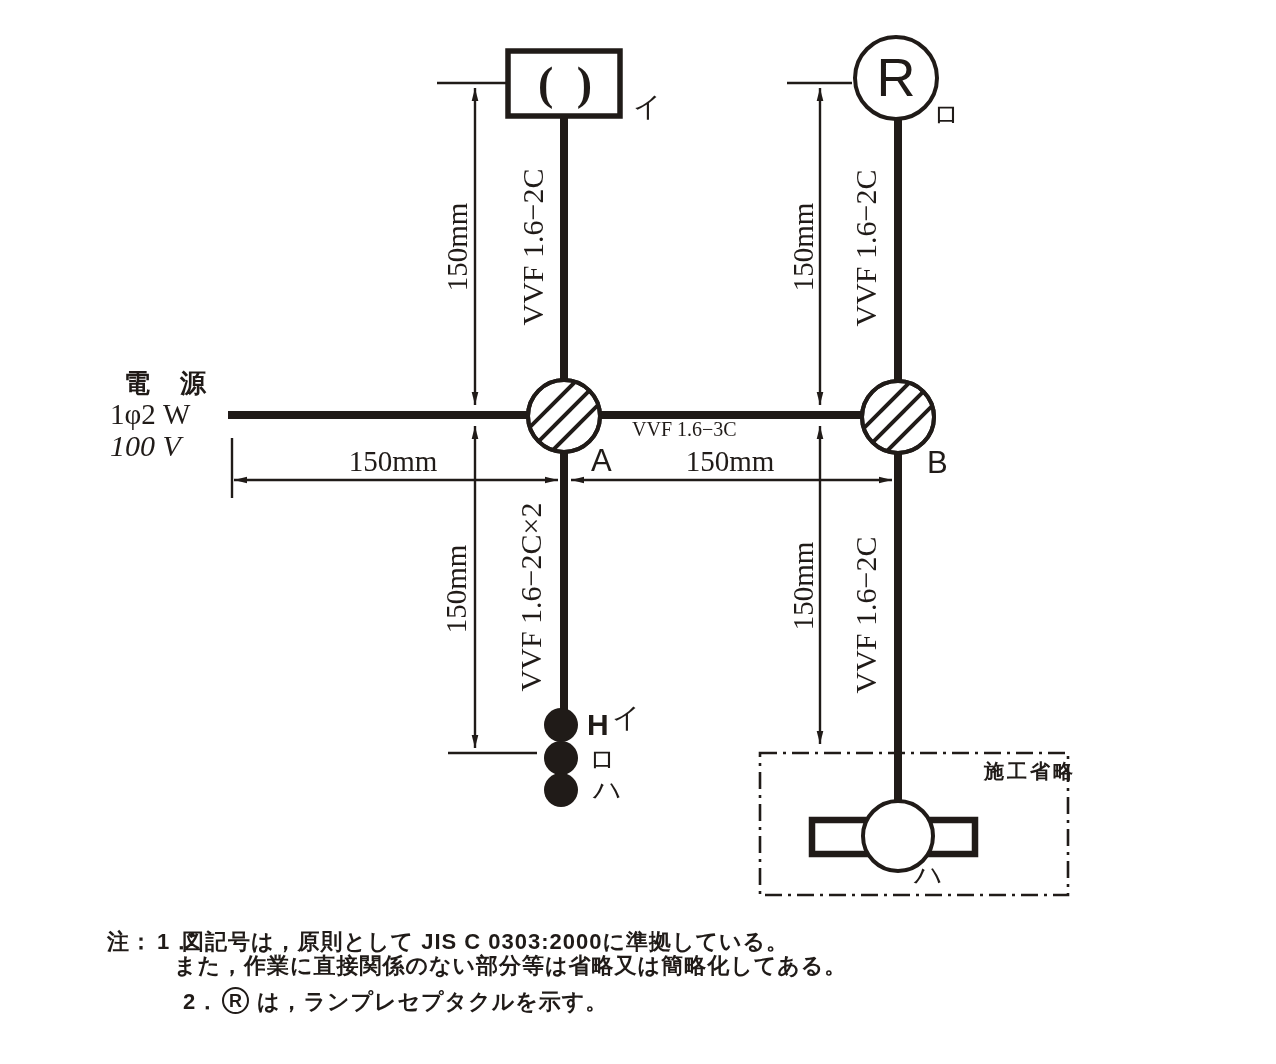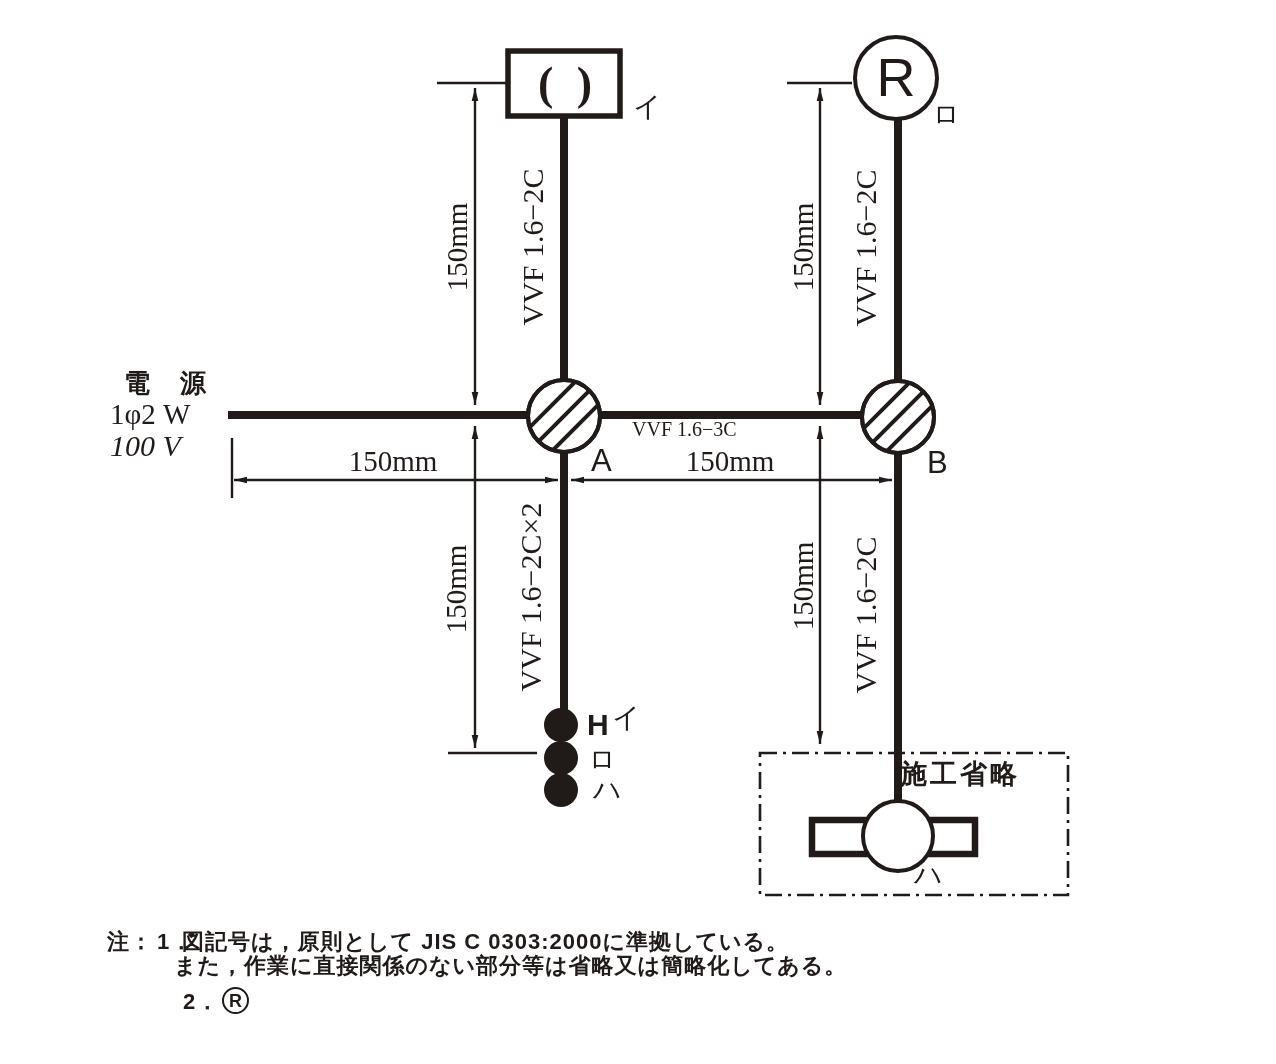--- a/index.html
+++ b/index.html
@@ -127,22 +127,23 @@
 
   <div class="lbl sans dev" style="left:591px;top:445px;">A</div>
   <div class="lbl sans dev" style="left:927px;top:447px;">B</div>
   <div class="lbl sans kana" style="left:633px;top:93px;">イ</div>
   <div class="lbl sans kana" style="left:933px;top:101px;font-size:26px;">ロ</div>
   <div class="lbl sans" style="left:587px;top:710px;font-size:30px;font-weight:700;">H</div>
   <div class="lbl sans kana" style="left:612px;top:704px;">イ</div>
   <div class="lbl sans kana" style="left:589px;top:746px;font-size:26px;">ロ</div>
   <div class="lbl sans kana" style="left:593px;top:776px;">ハ</div>
   <div class="lbl sans kana" style="left:914px;top:861px;">ハ</div>
-  <div class="lbl sans" style="left:900px;top:761px;font-size:27px;font-weight:600;letter-spacing:3px;">施工省略</div>
+  <div class="lbl sans" style="left:984px;top:761px;font-size:20px;font-weight:600;letter-spacing:3px;">施工省略</div>
 
   <div class="lbl note" style="left:107px;top:931px;">注：</div>
   <div class="lbl note" style="left:157px;top:931px;">1．</div>
   <div class="lbl note" style="left:182px;top:931px;">図記号は，原則として JIS C 0303:2000に準拠している。</div>
   <div class="lbl note" style="left:174px;top:955px;">また，作業に直接関係のない部分等は省略又は簡略化してある。</div>
   <div class="lbl note" style="left:183px;top:991px;">2．</div>
   <span class="circ-r lbl" style="left:222px;top:987px;">R</span>
+  <div class="lbl note" style="left:257px;top:991px;">は，ランプレセプタクルを示す。</div>
 
 </div>
 
 </body></html>

